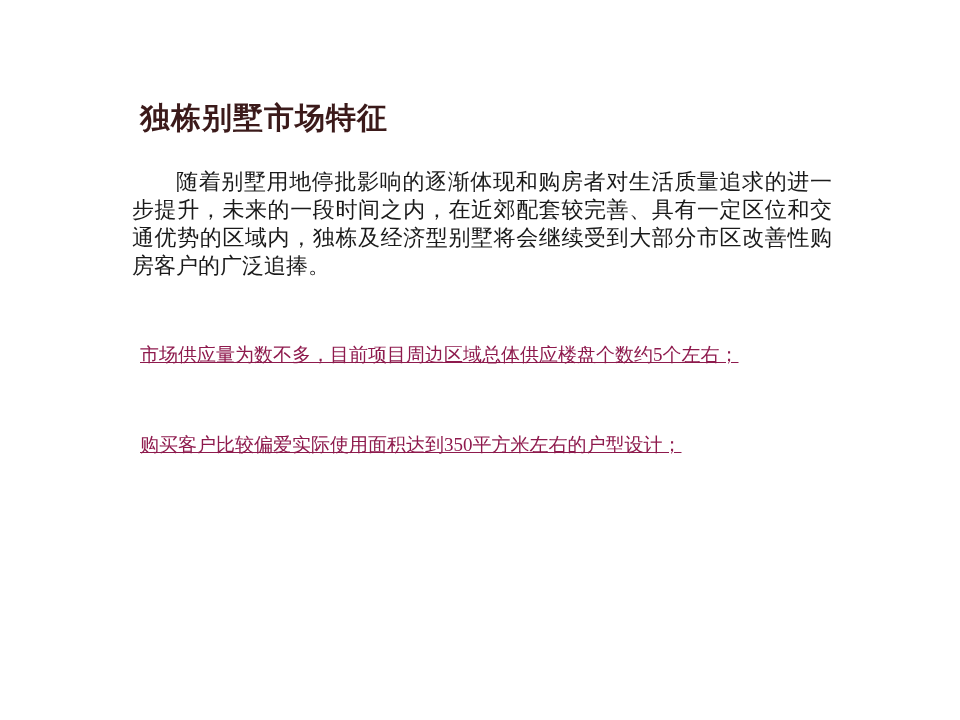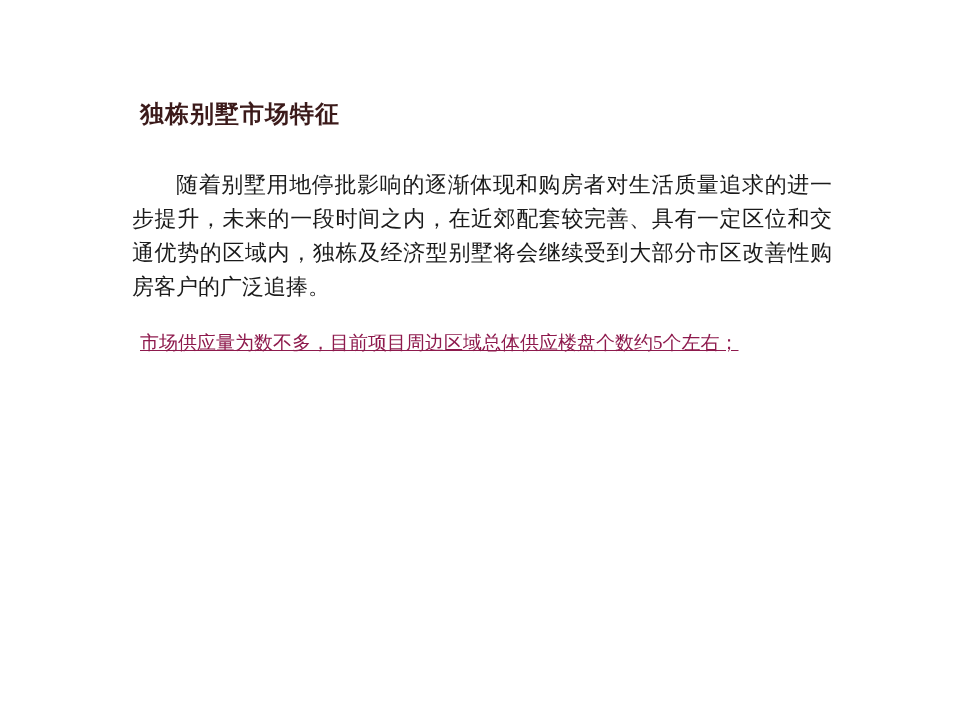--- a/index.html
+++ b/index.html
@@ -19,55 +19,55 @@
     position: relative;
     width: 960px;
     height: 720px;
     box-sizing: border-box;
   }
 
   .slide-title {
     position: absolute;
     left: 140px;
     top: 78px;
-    font-size: 24px;
+    font-size: 30px;
     line-height: 40px;
     color: #3b1a1a;
     font-family: "Liberation Serif", "DejaVu Serif", serif;
     letter-spacing: 1px;
     white-space: nowrap;
   }
 
   .body-paragraph {
     position: absolute;
     left: 132px;
     top: 146px;
     width: 700px;
     font-size: 22px;
-    line-height: 34px;
+    line-height: 28px;
     color: #1a1a1a;
     text-align: justify;
     text-indent: 2em;
     font-family: "Liberation Serif", "DejaVu Serif", serif;
   }
 
   .highlight-block {
     position: absolute;
     left: 140px;
     width: 706px;
     font-size: 19px;
     line-height: 28px;
     color: #8e1a4d;
     text-decoration: underline;
     font-family: "Liberation Serif", "DejaVu Serif", serif;
     text-align: left;
   }
 
   .highlight-1 {
-    top: 310px;
+    top: 322px;
   }
 
   .highlight-2 {
     top: 412px;
   }
 
   .watermark {
     position: absolute;
     right: 28px;
     bottom: 18px;
@@ -82,15 +82,16 @@
 <body>
 
 <div class="slide">
 
   <h1 class="slide-title">独栋别墅市场特征</h1>
 
   <p class="body-paragraph">随着别墅用地停批影响的逐渐体现和购房者对生活质量追求的进一步提升，未来的一段时间之内，在近郊配套较完善、具有一定区位和交通优势的区域内，独栋及经济型别墅将会继续受到大部分市区改善性购房客户的广泛追捧。</p>
 
   <p class="highlight-block highlight-1">市场供应量为数不多，目前项目周边区域总体供应楼盘个数约5个左右；</p>
 
+  <p class="highlight-block highlight-2">购买客户比较偏爱实际使用面积达到350平方米左右的户型设计；</p>
 
 
 </div>
 
 </body></html>

